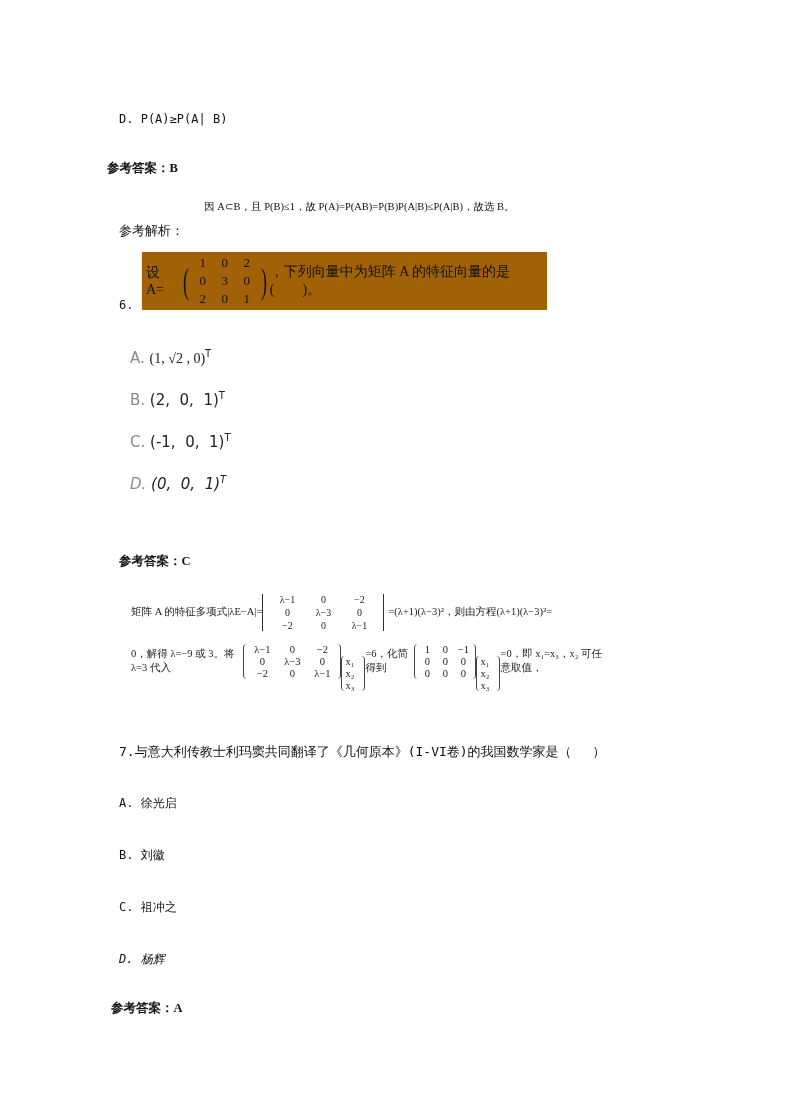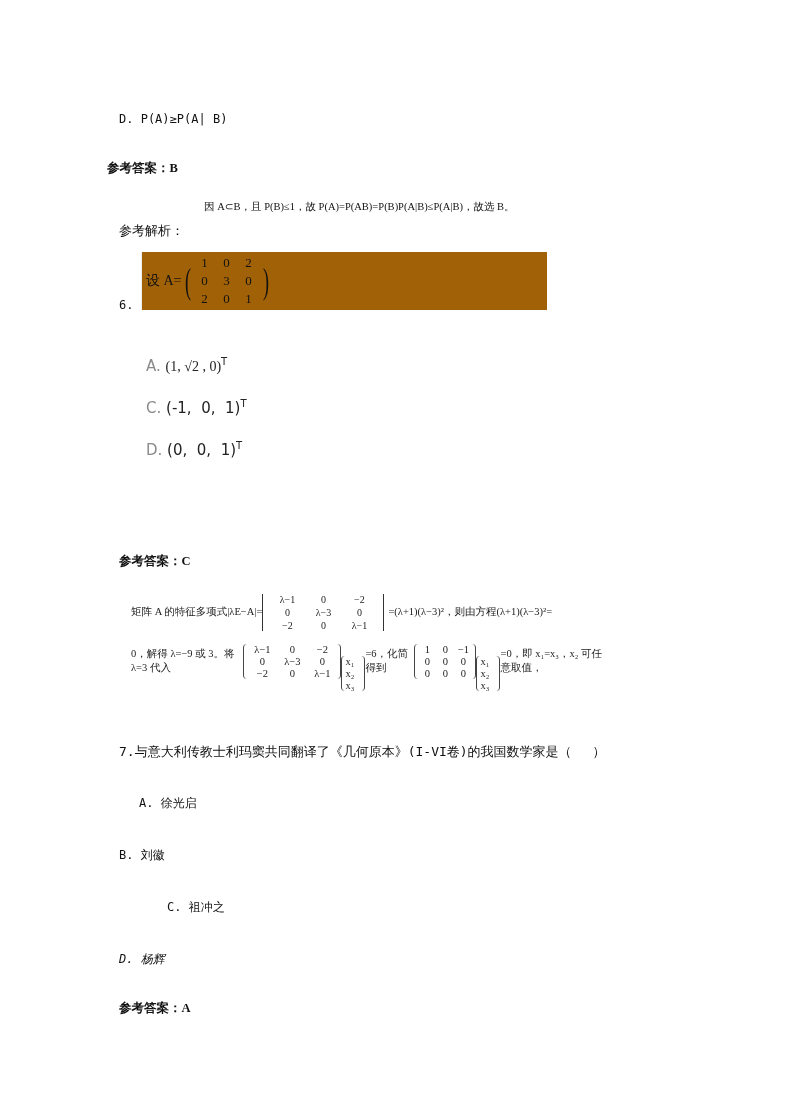--- a/index.html
+++ b/index.html
@@ -48,32 +48,37 @@
         <span>2</span>
         <span>0</span>
         <span>3</span>
         <span>0</span>
         <span>2</span>
         <span>0</span>
         <span>1</span>
       </span>
     <span class="paren-r">)</span>
   </span>
+  <span>，下列向量中为矩阵 A 的特征向量的是(　　)。</span>
 </div>
 
-<div class="abs" style="left:146px; top:348px;margin-top:8px;">
+<div class="abs" style="left:130px; top:348px;">
   <div class="opt" style="height:42px;">
     <span class="letter">A.</span>
     <span class="serif" style="font-size:14px;">(1, √2 , 0)</span><sup>T</sup>
   </div>
   <div class="opt" style="height:42px;">
+    <span class="letter">B.</span>
+    <span style="white-space:pre;">(2,  0,  1)</span><sup>T</sup>
+  </div>
+  <div class="opt" style="height:42px;">
     <span class="letter">C.</span>
     <span style="white-space:pre;">(-1,  0,  1)</span><sup>T</sup>
   </div>
-  <div class="opt" style="height:42px;">
+  <div class="opt" style="height:42px;font-style:italic;">
     <span class="letter">D.</span>
     <span style="white-space:pre;">(0,  0,  1)</span><sup>T</sup>
   </div>
 </div>
 
 <div class="abs bold" style="left:119px; top:553px;">
   <span>参考答案：</span><span class="serif">C</span>
 </div>
 
 <div class="abs small-serif" style="left:131px; top:586px; width:480px; color:#222;">
@@ -125,19 +130,19 @@
     <span class="col1 brk" id="xv2">
         <span>x₁</span>
         <span>x₂</span>
         <span>x₃</span>
       </span>
     <span>=0，即 x₁=x₃，x₂ 可任意取值，</span>
   </div>
 </div>
 
 <div class="abs mono" style="left:119px; top:743px; font-size:13px;">7.与意大利传教士利玛窦共同翻译了《几何原本》(I-VI卷)的我国数学家是（　 ）</div>
-<div class="abs mono" style="left:119px; top:795px;margin-left:20px;">A. 徐光启</div>
+<div class="abs mono" style="left:119px; top:795px;">A. 徐光启</div>
 <div class="abs mono" style="left:119px; top:847px;">B. 刘徽</div>
-<div class="abs mono" style="left:119px; top:899px;margin-left:48px;">C. 祖冲之</div>
+<div class="abs mono" style="left:119px; top:899px;">C. 祖冲之</div>
 <div class="abs mono" style="left:119px; top:951px;font-style:italic;">D. 杨辉</div>
-<div class="abs bold" style="left:119px; top:1000px;">
+<div class="abs bold" style="left:111px; top:1000px;">
   <span>参考答案：</span><span class="serif">A</span>
 </div>
 
 </body></html>

